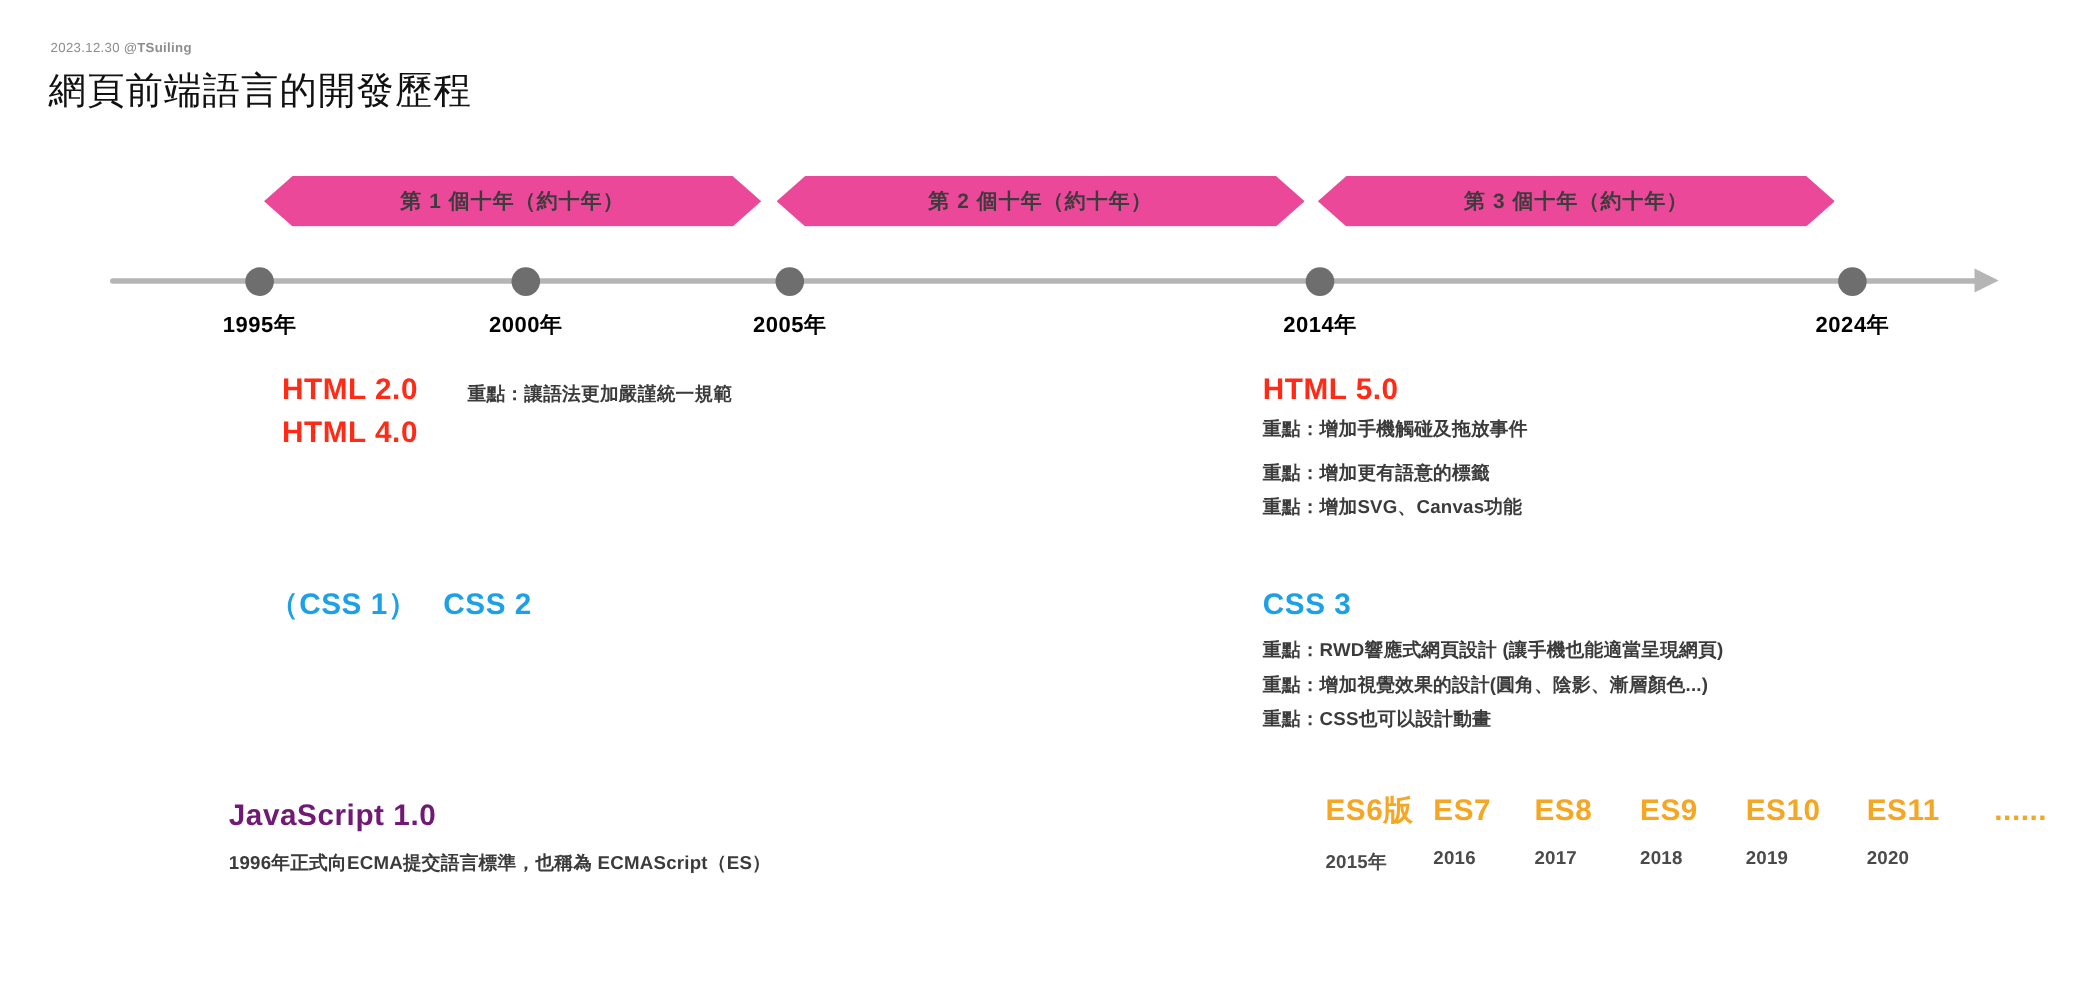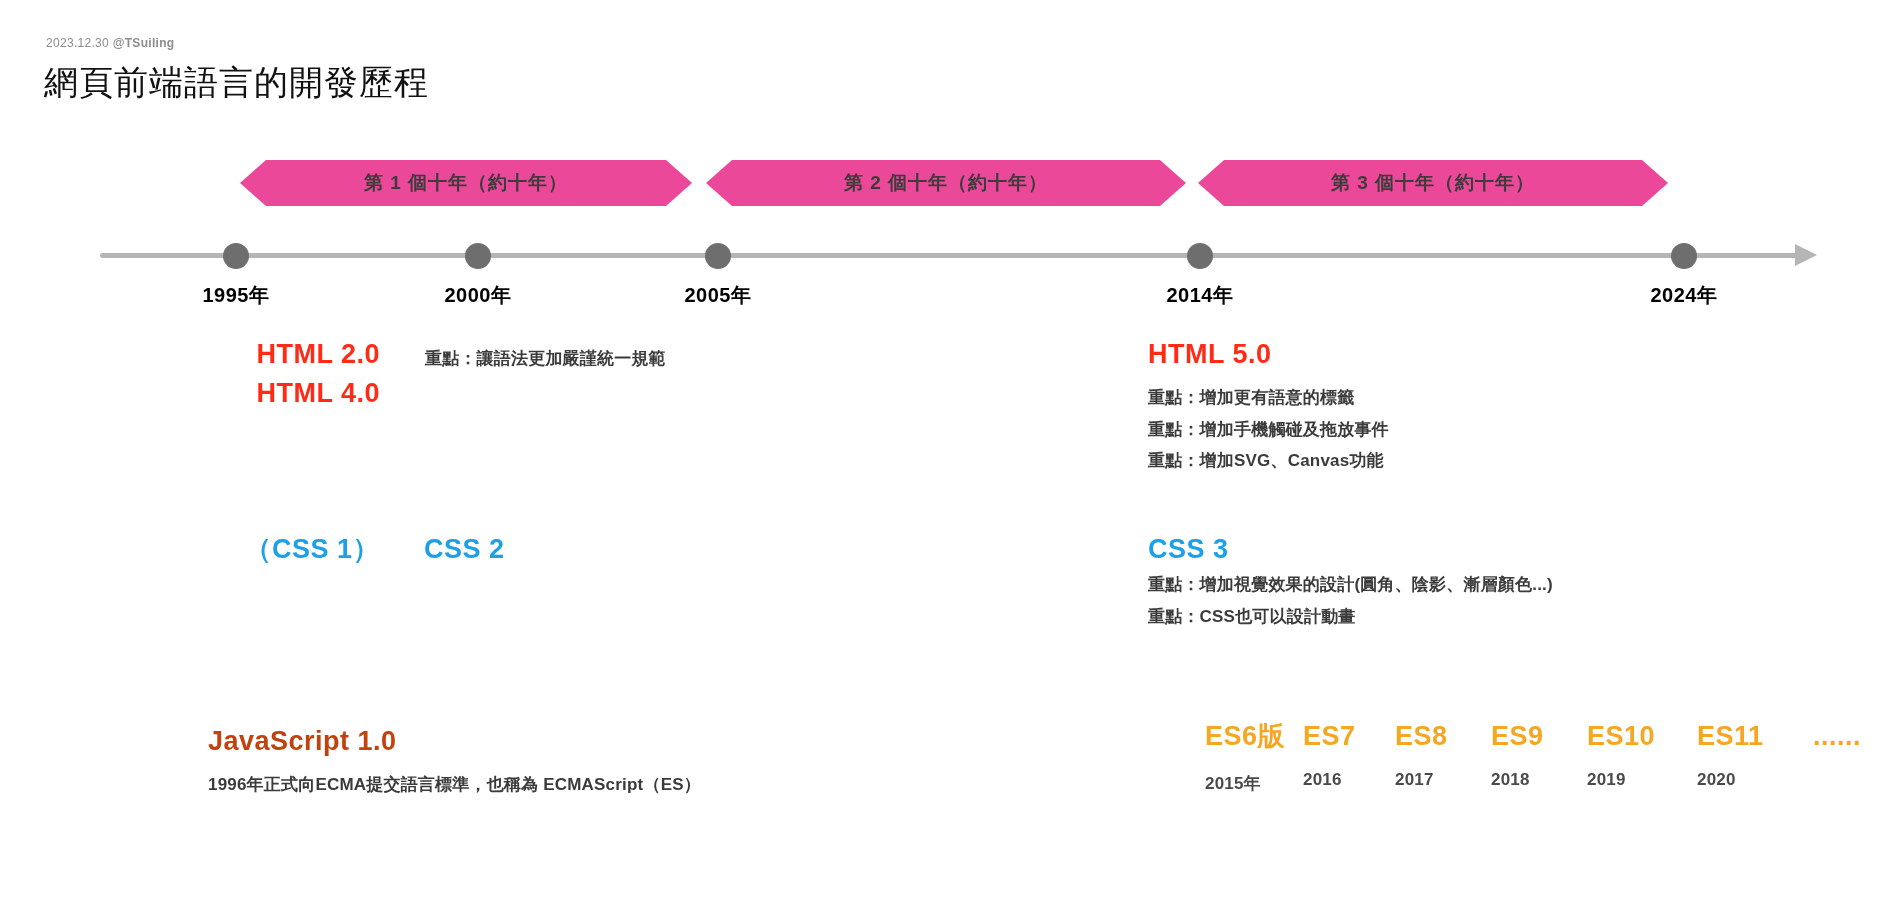--- a/index.html
+++ b/index.html
@@ -94,21 +94,21 @@
 
   .lang-head {
     font-size: 27px;
     font-weight: bold;
     letter-spacing: .5px;
     white-space: nowrap;
     line-height: 1.45;
   }
   .lang-head.html { color: #ff2b17; }
   .lang-head.css  { color: #1ca0e8; }
-  .lang-head.js   { color: #c2410c; }
+  .lang-head.js   { color: #701a75; }
 
   .note {
     font-size: 17px;
     font-weight: bold;
     color: #3b3b3b;
     white-space: nowrap;
     line-height: 1.85;
     letter-spacing: .2px;
   }
 
@@ -172,37 +172,38 @@
   <div class="lang-head html">HTML 2.0</div>
   <div class="lang-head html">HTML 4.0</div>
 </div>
 <div class="col right-align-stack" style="left:60px; top:530px; width:320px;">
   <div class="lang-head css">（CSS 1）</div>
 </div>
 
 <div class="col" style="left:425px; top:335px;">
   <div class="note" style="margin-top:8px;">重點：讓語法更加嚴謹統一規範</div>
 </div>
-<div class="col" style="left:424px; top:530px;">
+<div class="col" style="left:403px; top:530px;">
   <div class="lang-head css">CSS 2</div>
 </div>
 <div class="col" style="left:208px; top:722px;">
   <div class="lang-head js">JavaScript 1.0</div>
   <div class="note" style="margin-top:8px;">1996年正式向ECMA提交語言標準，也稱為 ECMAScript（ES）</div>
 </div>
 
 <div class="col" style="left:1148px; top:335px;">
   <div class="lang-head html">HTML 5.0</div>
+  <div class="note">重點：增加手機觸碰及拖放事件</div>
   <div class="note" style="margin-top:8px;">重點：增加更有語意的標籤</div>
-  <div class="note">重點：增加手機觸碰及拖放事件</div>
   <div class="note">重點：增加SVG、Canvas功能</div>
 </div>
 
 <div class="col" style="left:1148px; top:530px;">
   <div class="lang-head css">CSS 3</div>
+  <div class="note" style="margin-top:6px;">重點：RWD響應式網頁設計 (讓手機也能適當呈現網頁)</div>
   <div class="note">重點：增加視覺效果的設計(圓角、陰影、漸層顏色...)</div>
   <div class="note">重點：CSS也可以設計動畫</div>
 </div>
 
 <div class="col" style="left:1205px; top:718px;">
   <div class="es-row">
     <div class="es-item" style="width:82px">
       <div class="es-name">ES6版</div>
       <div class="es-year">2015年</div>
     </div>

